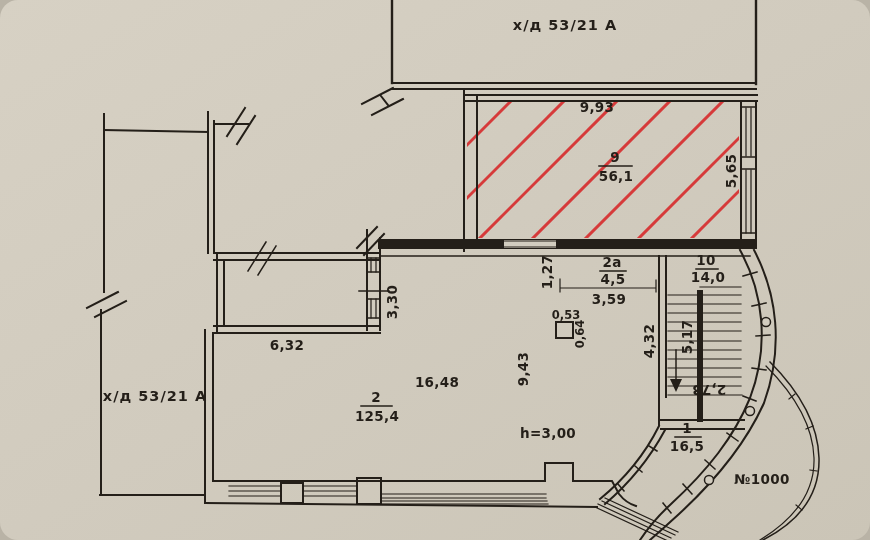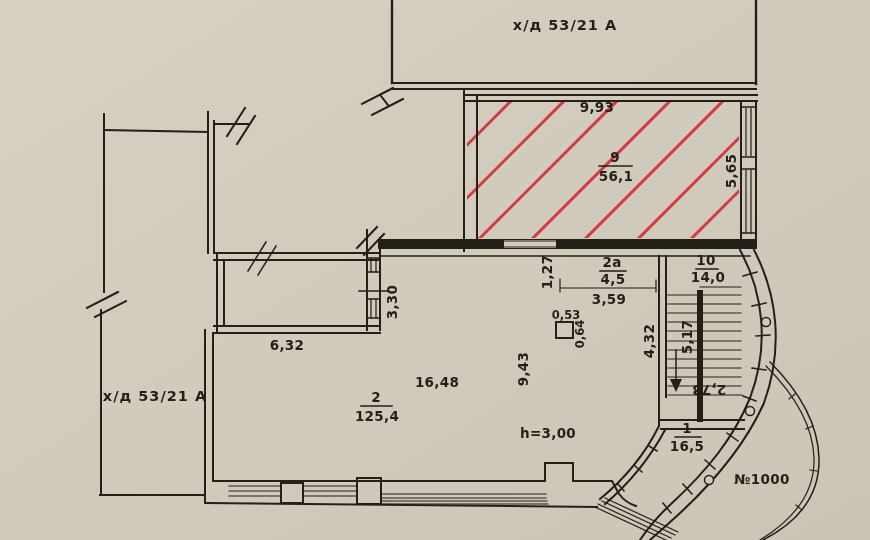--- a/index.html
+++ b/index.html
@@ -1,17 +1,17 @@
 <!DOCTYPE html>
 <html><head>
 <meta charset="utf-8">
 <style>
   html,body{margin:0;padding:0;background:#b9b3a6;}
   .stage{width:870px;height:540px;position:relative;overflow:hidden;
-         font-family:"DejaVu Sans", sans-serif;}
+         font-family:"DejaVu Sans", sans-serif;border-radius:18px;}
   svg{display:block;}
   .ink{stroke:#241f19;fill:none;stroke-linecap:square;}
   .w25{stroke-width:2.4;} .w2{stroke-width:2;} .w15{stroke-width:1.5;} .w12{stroke-width:1.2;}
   .fillink{fill:#241f19;stroke:none;}
   .paperfill{fill:#d2ccbf;stroke:none;}
   text{fill:#241f19;font-family:"DejaVu Sans", sans-serif;font-weight:700;
        font-size:13.5px;letter-spacing:0.3px;}
   text.small{font-size:11.5px;letter-spacing:0px;}
   text.big{font-size:14.5px;letter-spacing:1px;}
 </style>

